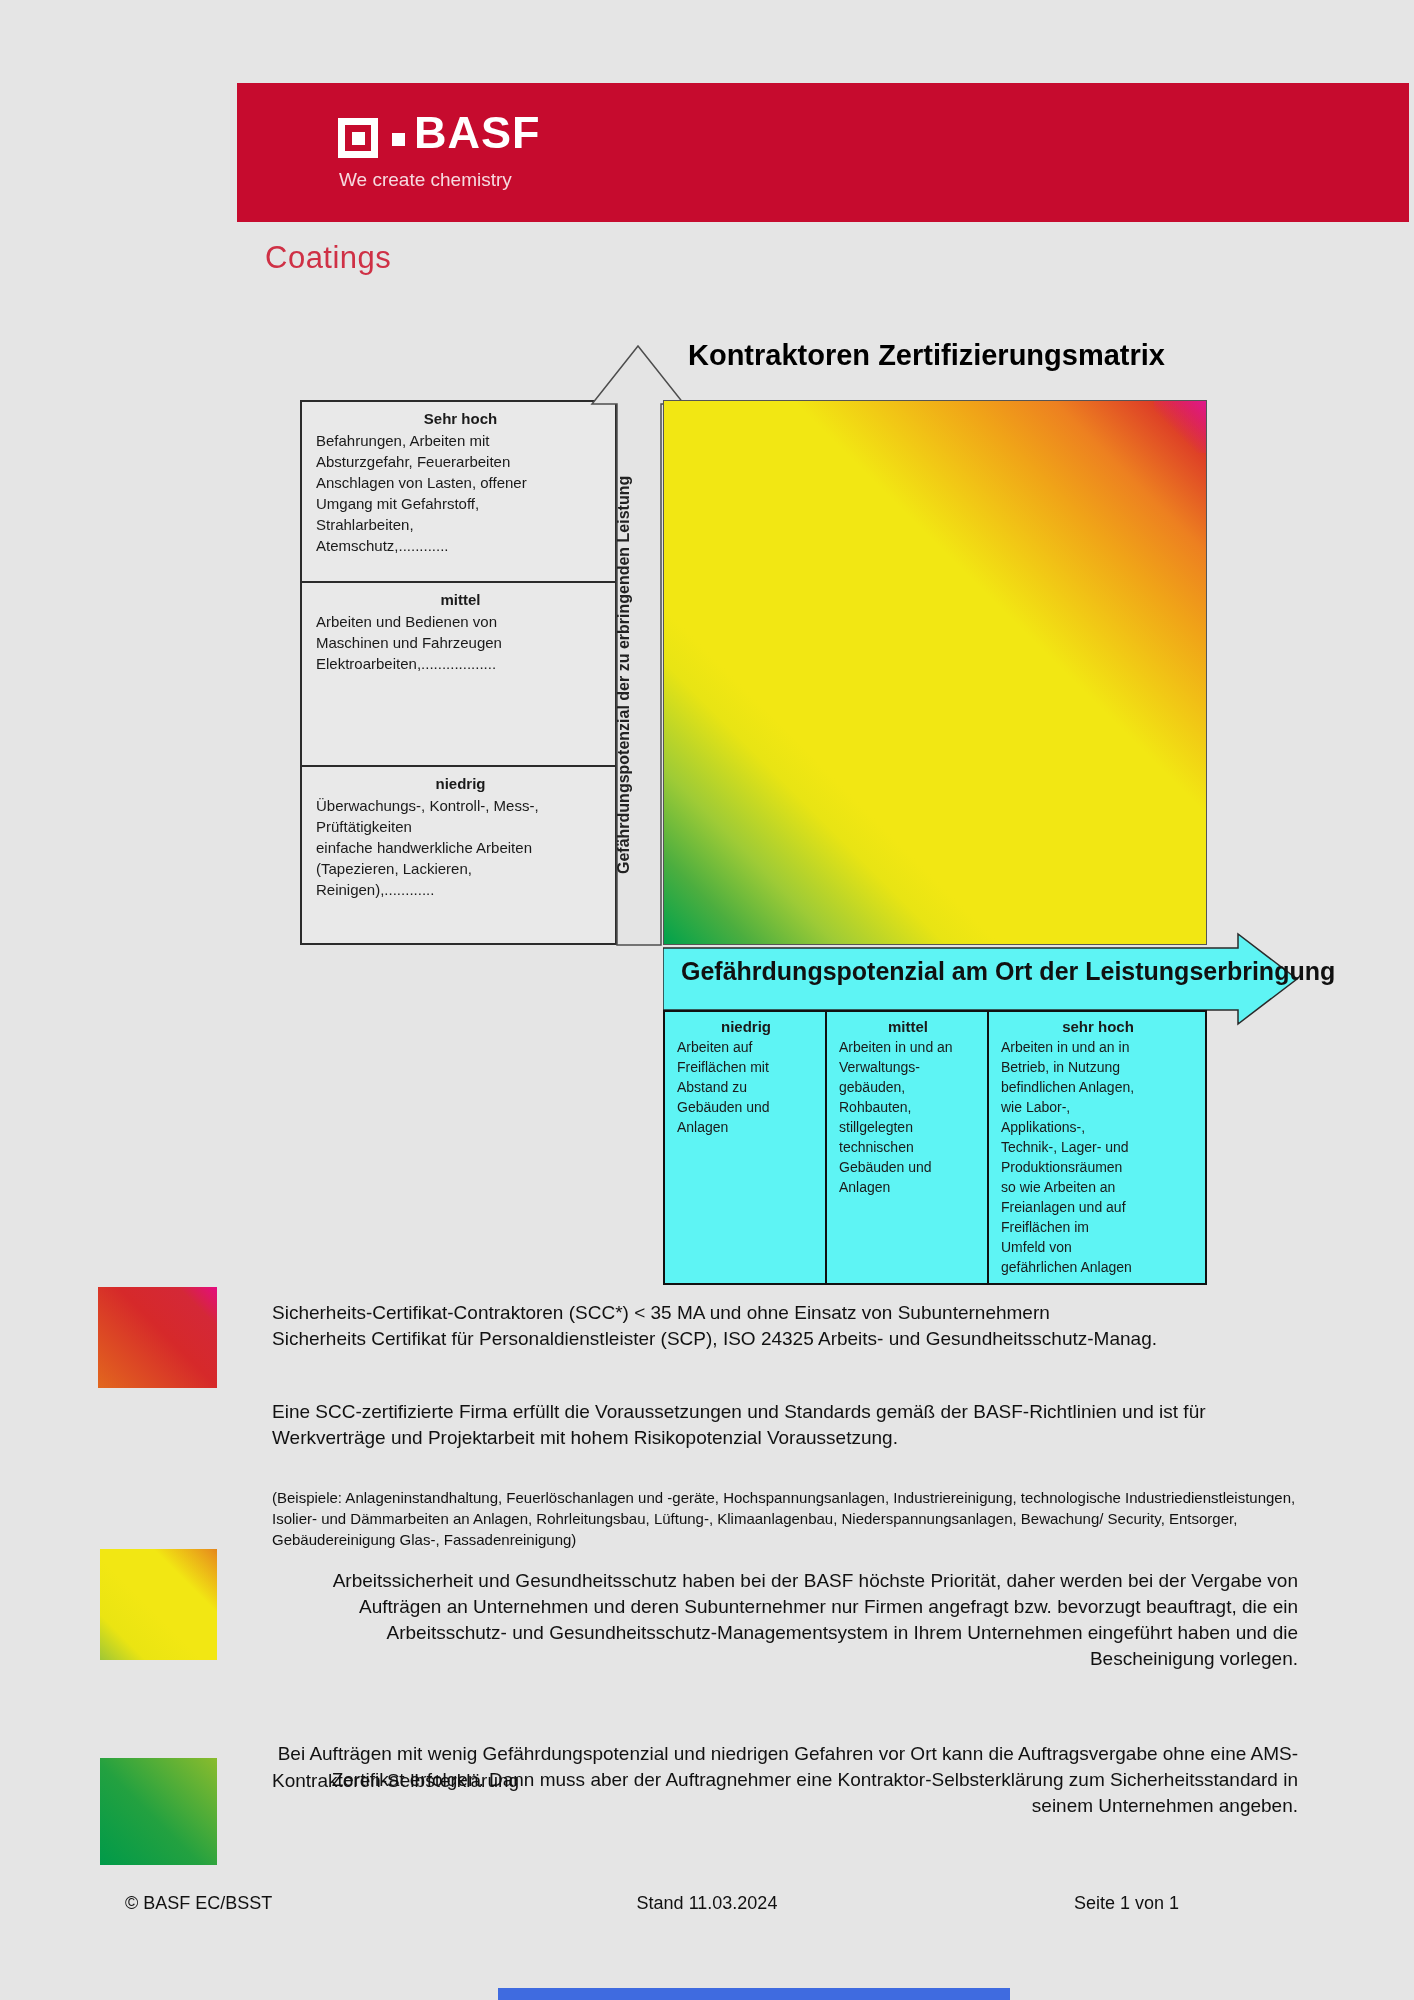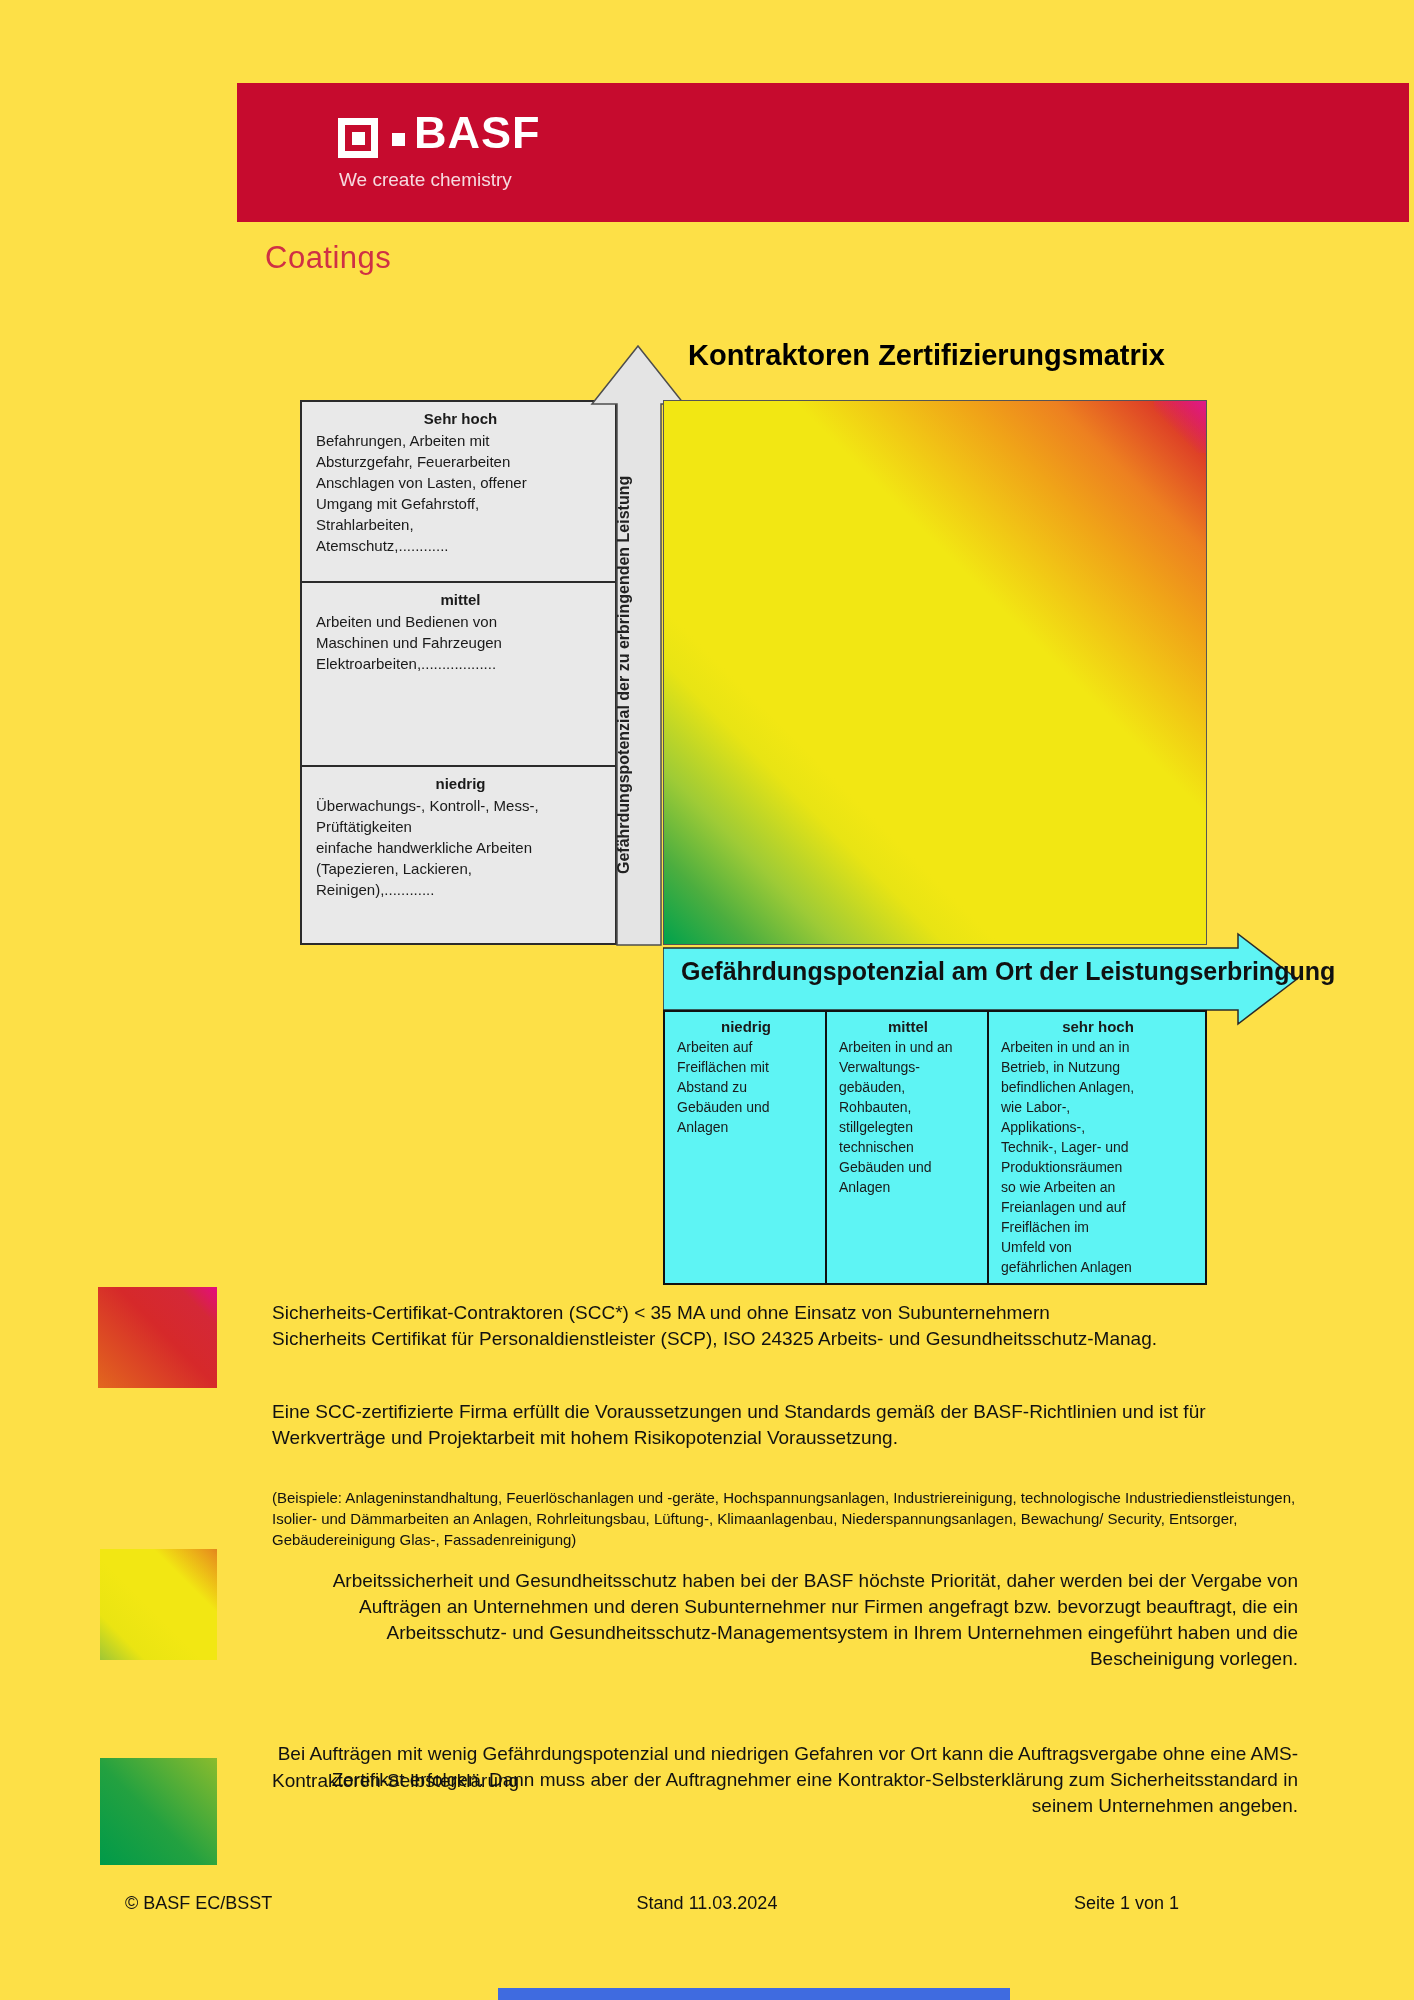--- a/index.html
+++ b/index.html
@@ -1,18 +1,18 @@
 <!DOCTYPE html>
 <html><head>
 <meta charset="utf-8">
 <style>
   * { margin: 0; padding: 0; box-sizing: border-box; }
   html, body { background: #fff; }
   body { font-family: "Liberation Sans", sans-serif; color: #1a1a1a; }
-  #page { position: relative; width: 1414px; height: 2000px; background: #fde047; overflow: hidden; }
+  #page { position: relative; width: 1414px; height: 2000px; background: #e5e5e5; overflow: hidden; }
 
   
   .redbar { position: absolute; left: 237px; top: 83px; width: 1172px; height: 139px; background: #c60b2e; }
   .logo-sq { position: absolute; left: 101px; top: 35px; width: 40px; height: 40px; border: 7px solid #fff; display: flex; align-items: center; justify-content: center; }
   .logo-sq-inner { width: 13px; height: 13px; background: #fff; }
   .logo-dot { position: absolute; left: 155px; top: 50px; width: 13px; height: 13px; background: #fff; }
   .logo-text { position: absolute; left: 177px; top: 24px; font-size: 45px; line-height: 52px; font-weight: bold; color: #fff; letter-spacing: 1px; }
   .tagline { position: absolute; left: 102px; top: 86px; font-size: 19px; color: rgba(255,255,255,0.85); }
   .coatings { position: absolute; left: 265px; top: 240px; font-size: 31px; color: #cf3045; letter-spacing: 0.5px; }
 

